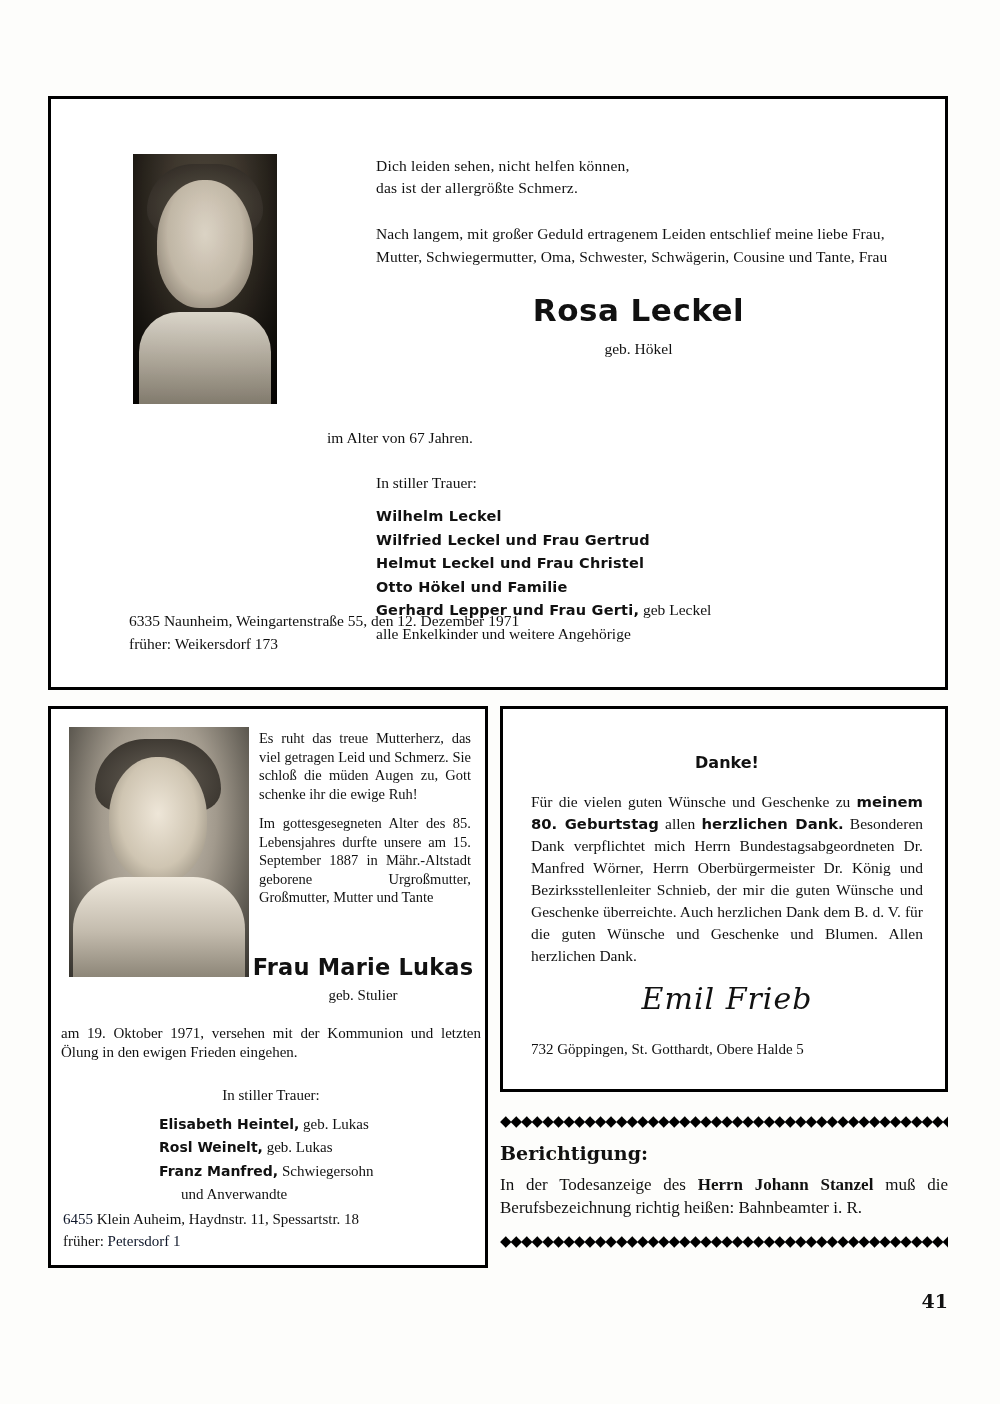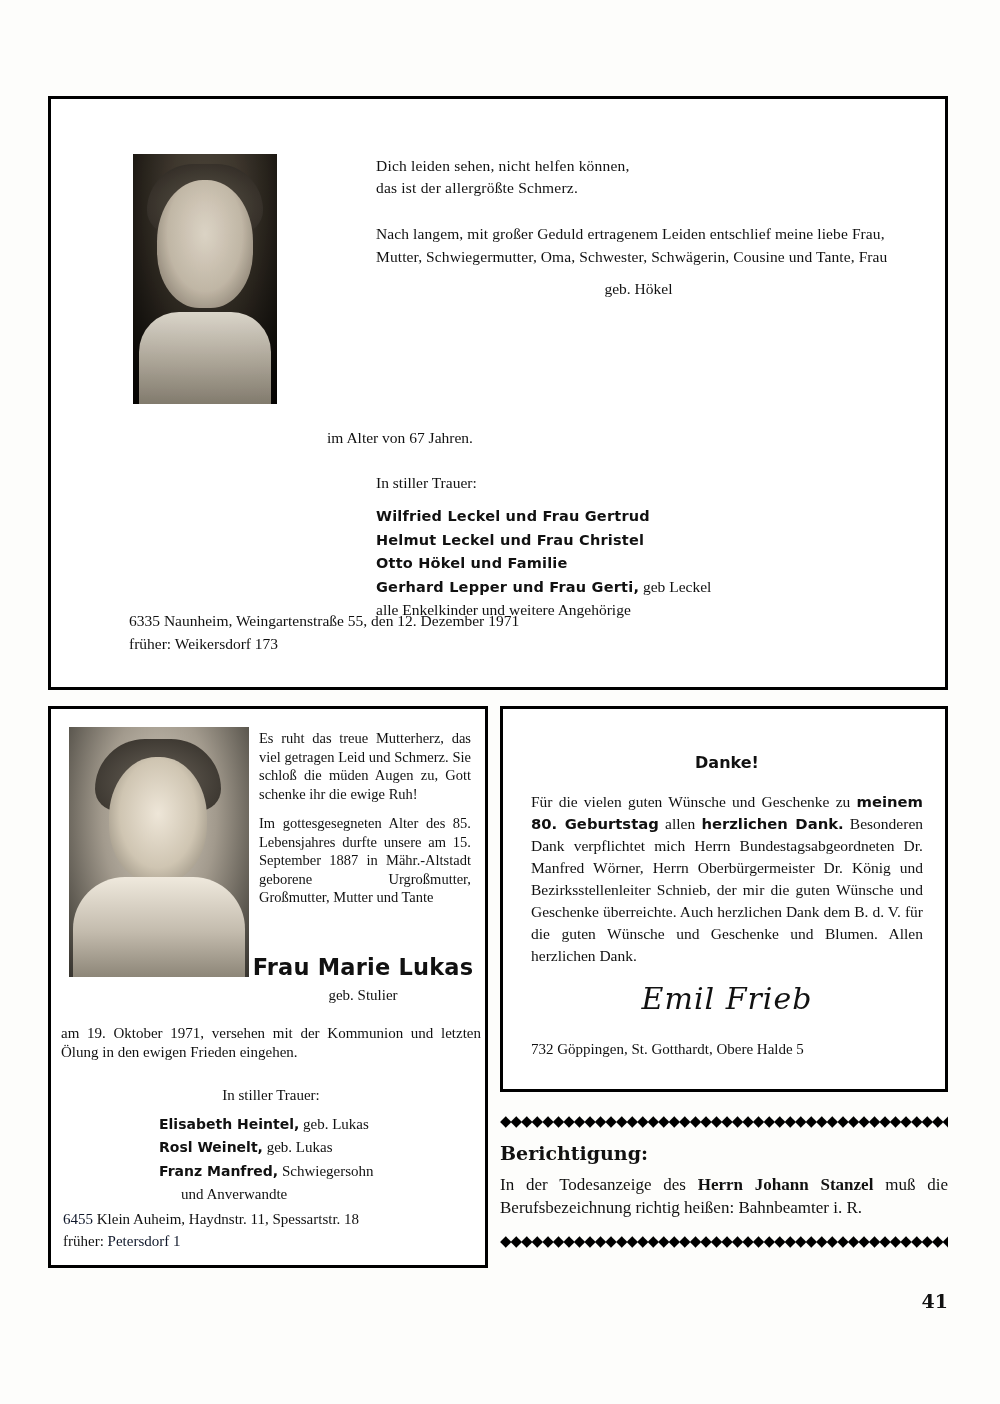--- a/index.html
+++ b/index.html
@@ -346,27 +346,29 @@
     <div class="portrait-top">
       <div class="hair"></div>
       <div class="face"></div>
       <div class="body"></div>
     </div>
 
     <div class="top-body">
       <div class="verse">Dich leiden sehen, nicht helfen können,</div>
       <div class="verse">das ist der allergrößte Schmerz.</div>
       <div class="para">Nach langem, mit großer Geduld ertragenem Leiden entschlief meine liebe Frau, Mutter, Schwiegermutter, Oma, Schwester, Schwägerin, Cousine und Tante, Frau</div>
+      <div class="bigname">Rosa Leckel</div>
       <div class="geb">geb. Hökel</div>
     </div>
 
     <div class="age-line">im Alter von 67 Jahren.</div>
     <div class="trauer-label">In stiller Trauer:</div>
 
     <div class="mourners">
+      <div><span class="b">Wilhelm Leckel</span><span></span></div>
       <div><span class="b">Wilfried Leckel und Frau Gertrud</span><span></span></div>
       <div><span class="b">Helmut Leckel und Frau Christel</span><span></span></div>
       <div><span class="b">Otto Hökel und Familie</span><span></span></div>
       <div><span class="b">Gerhard Lepper und Frau Gerti,</span><span> geb Leckel</span></div>
       <div><span>alle Enkelkinder und weitere Angehörige</span></div>
     </div>
 
     <div class="addr-top">
       <div>6335 Naunheim, Weingartenstraße 55, den 12. Dezember 1971</div>
       <div>früher: Weikersdorf 173</div>

